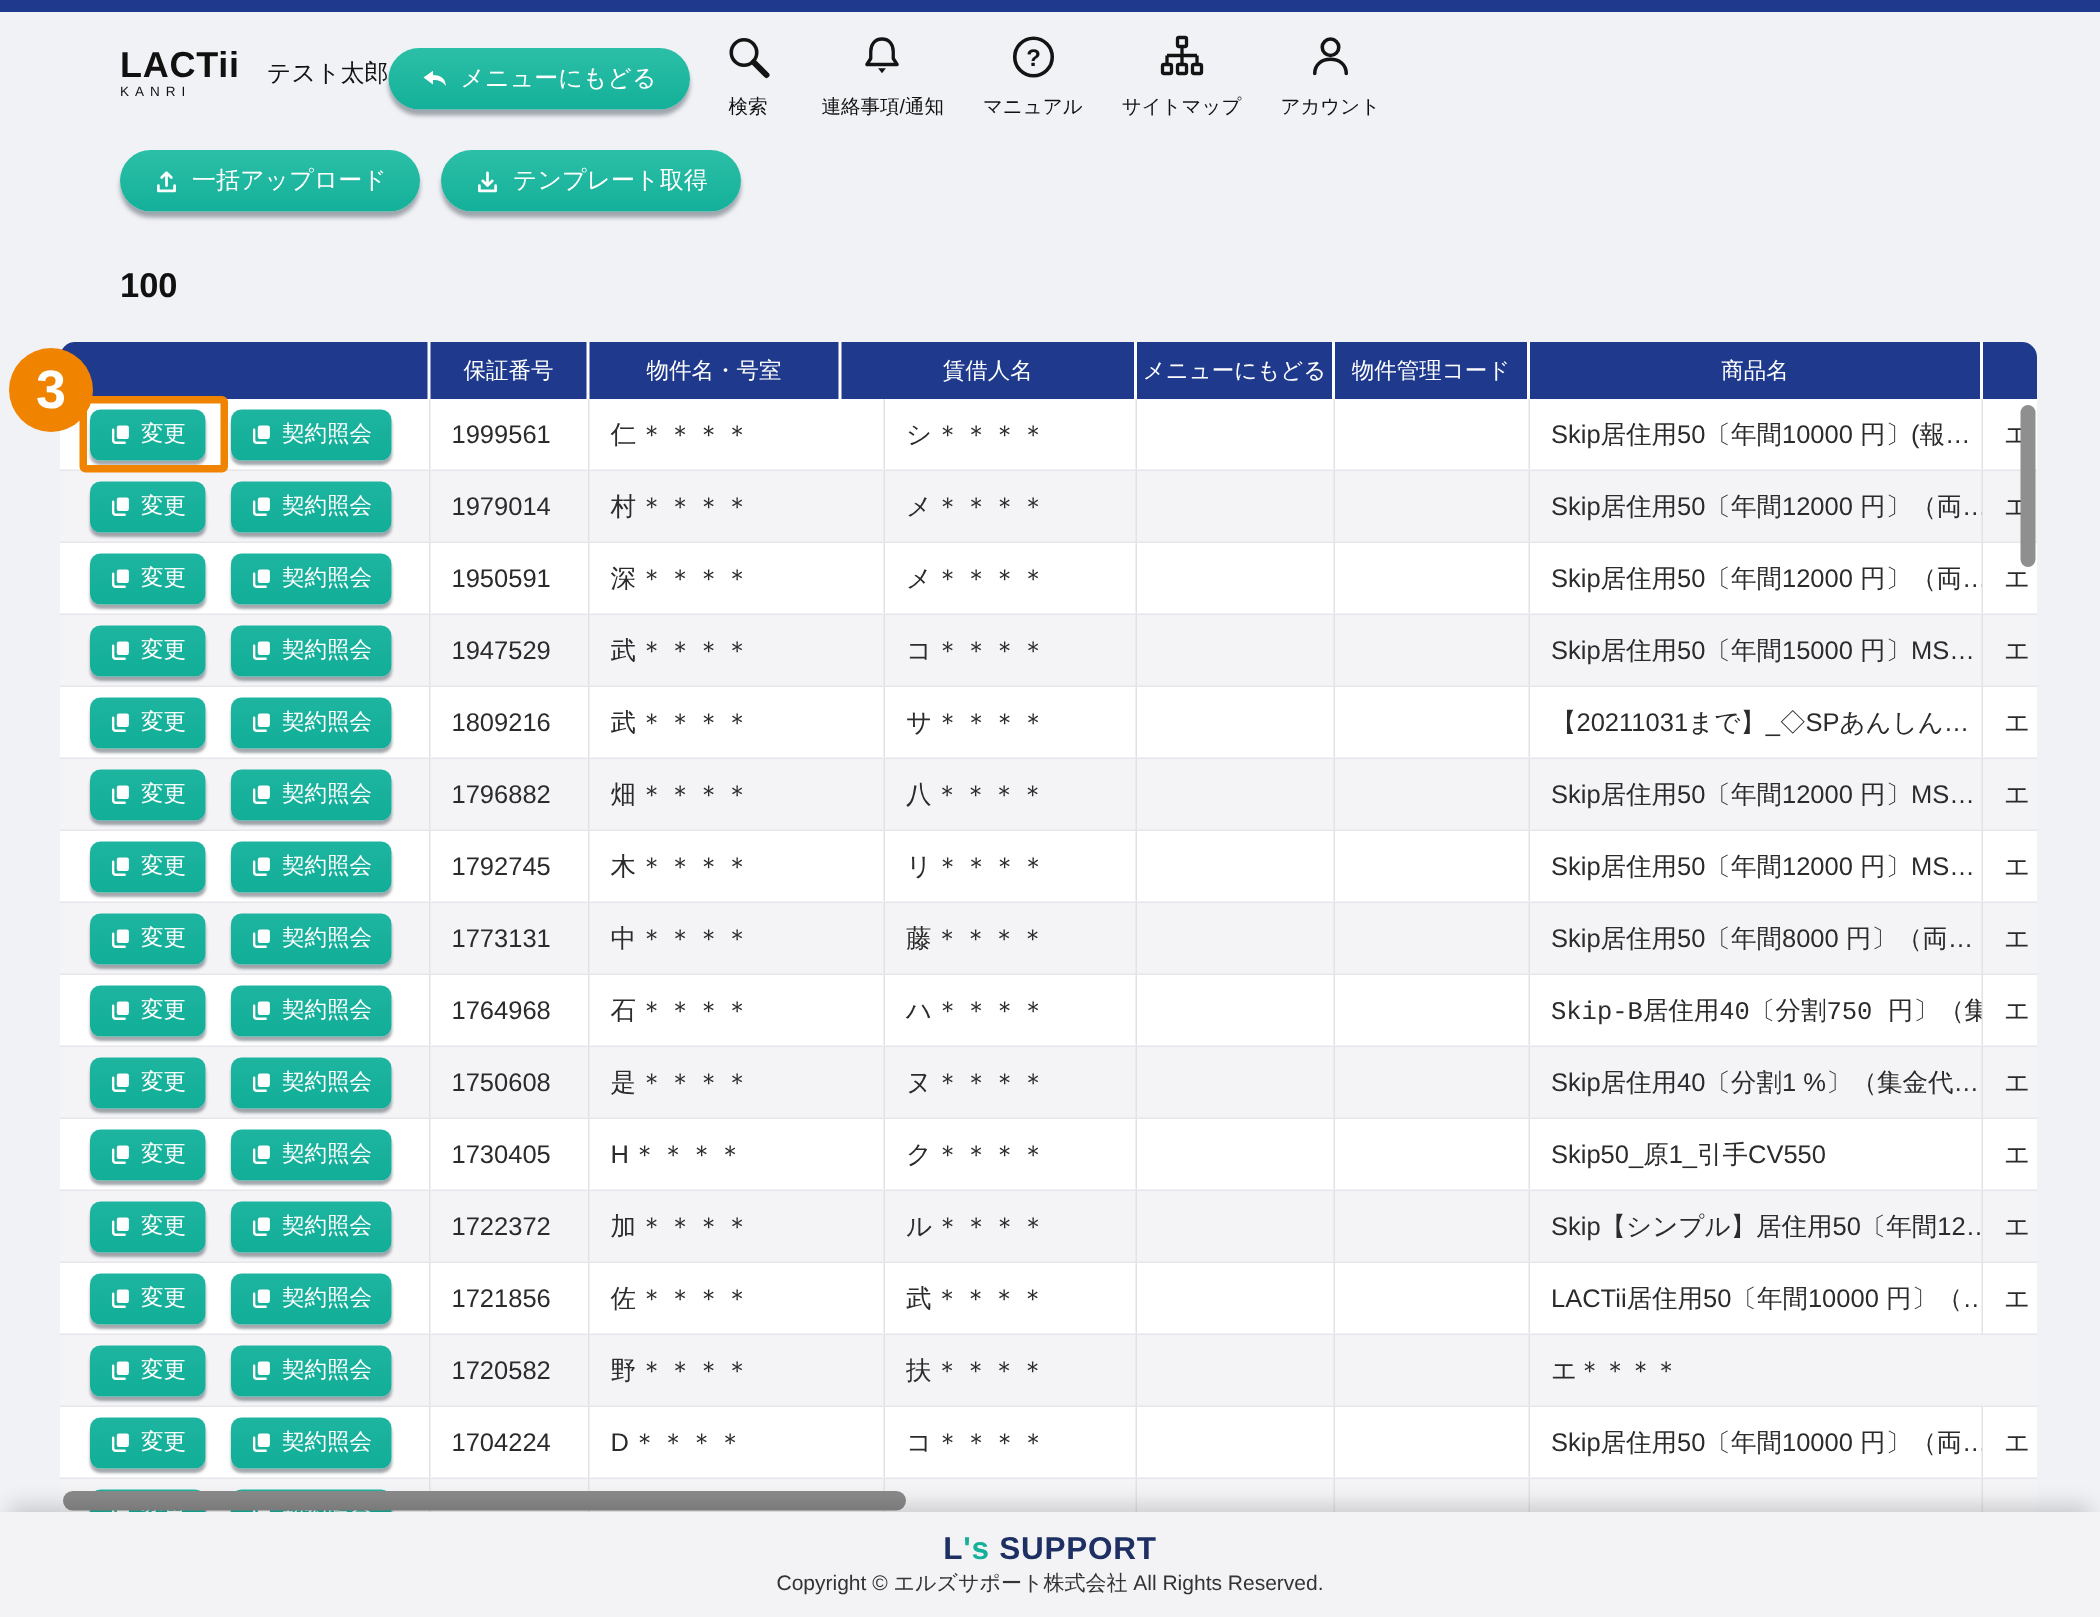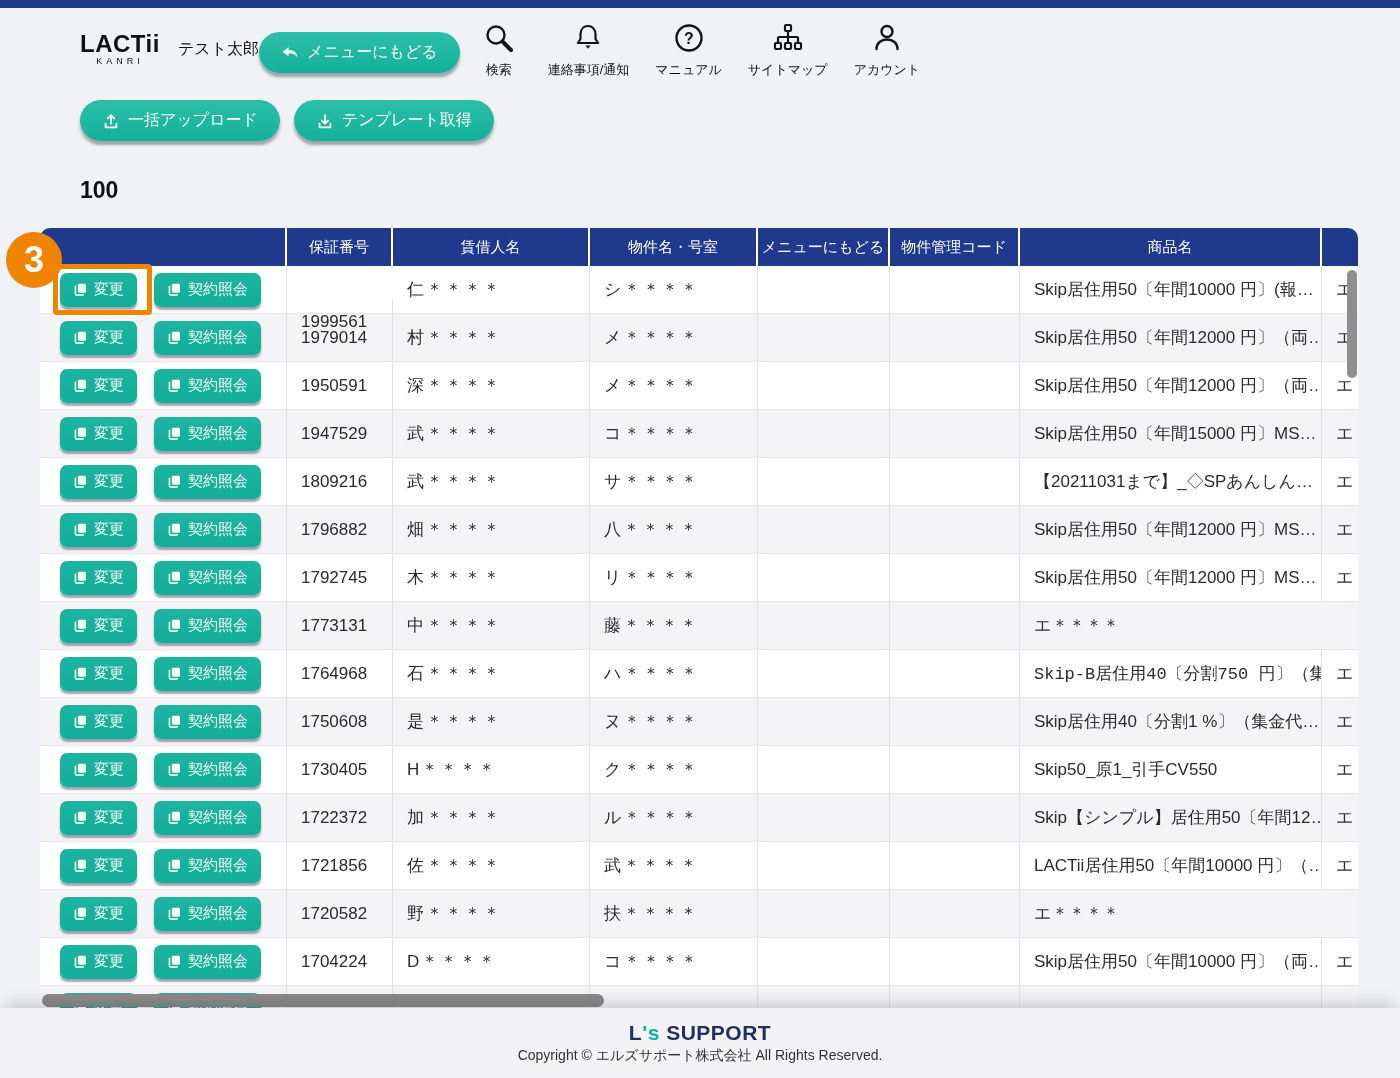--- a/index.html
+++ b/index.html
@@ -10,21 +10,21 @@
     color:#222;
     overflow:hidden;
     position:relative;
   }
   
   .topstrip { height:8px; background:#1f3a8c; width:100%; }
 
   
   .header { display:flex; align-items:flex-start; padding:10px 40px 0 80px; height:82px; }
   .brand { display:flex; align-items:center; gap:18px; margin-top:14px; }
-  .logo { text-align:center; line-height:1; }
+  .logo { line-height:1; }
   .logo-main { font-size:24px; font-weight:bold; letter-spacing:0.5px; color:#111; }
   .logo-sub { font-size:9px; letter-spacing:4px; color:#111; margin-top:1px; }
   .username { font-size:16px; color:#111; }
   .title-wrap { flex:1; text-align:center; margin-top:6px; }
   .title-line { font-size:24px; font-weight:bold; color:#0d0d0d; line-height:1.35; }
   .menu-back { margin-top:14px; margin-right:16px; }
   .pill-btn {
     display:inline-flex; align-items:center; gap:8px;
     background:linear-gradient(#2cbfa7,#14b099);
     color:#fff; border:none; cursor:pointer;
@@ -199,22 +199,22 @@
 
 <div class="table-wrap">
   <div class="badge-3">3</div>
   <div class="hl-rect"></div>
 
   <div class="viewport">
     <div class="tbl">
       <div class="thead" id="thead">
           <div class="th" style="width: 247px;"></div>
           <div class="th" style="width: 106px;">保証番号</div>
+          <div class="th" style="width: 168px;">物件名・号室</div>
           <div class="th" style="width: 197px;">賃借人名</div>
-          <div class="th" style="width: 168px;">物件名・号室</div>
           <div class="th" style="width: 132px;">メニューにもどる</div>
           <div class="th" style="width: 130px;">物件管理コード</div>
           <div class="th" style="width: 302px;">商品名</div>
           <div class="th" style="width: 200px;"></div>
         </div>
       <div id="tbody">
           <div class="tr">
             <div class="td c-btns" style="width: 247px;">
               <button class="row-btn">
                 <svg viewBox="0 0 16 16" fill="none">
@@ -224,21 +224,21 @@
                 <span>変更</span>
               </button>
               <button class="row-btn">
                 <svg viewBox="0 0 16 16" fill="none">
                   <rect x="5.2" y="1.8" width="8.6" height="9.6" rx="1.6" fill="#fff"></rect>
                   <path d="M2.6 4.8 v7.2 a2 2 0 0 0 2 2 h6.2" stroke="#fff" stroke-width="1.7" fill="none" stroke-linecap="round"></path>
                 </svg>
                 <span>契約照会</span>
               </button>
             </div>
-            <div class="td" style="width: 106px; margin-top: 32px;">1999561</div>
+            <div class="td" style="width: 106px;">1999561</div>
             <div class="td c-name" style="width: 197px;">仁＊＊＊＊</div>
             <div class="td c-name" style="width: 168px;">シ＊＊＊＊</div>
             <div class="td" style="width: 132px;"></div>
             <div class="td" style="width: 130px;"></div>
             <div class="td" style="width: 302px;">Skip居住用50〔年間10000 円〕(報…</div>
             <div class="td" style="width: 200px;">エ＊＊＊＊</div>
           </div>
           <div class="tr alt">
             <div class="td c-btns" style="width: 247px;">
               <button class="row-btn">
@@ -404,20 +404,21 @@
                   <path d="M2.6 4.8 v7.2 a2 2 0 0 0 2 2 h6.2" stroke="#fff" stroke-width="1.7" fill="none" stroke-linecap="round"></path>
                 </svg>
                 <span>契約照会</span>
               </button>
             </div>
             <div class="td" style="width: 106px;">1773131</div>
             <div class="td c-name" style="width: 197px;">中＊＊＊＊</div>
             <div class="td c-name" style="width: 168px;">藤＊＊＊＊</div>
             <div class="td" style="width: 132px;"></div>
             <div class="td" style="width: 130px;"></div>
+            <div class="td" style="width: 302px;">Skip居住用50〔年間8000 円〕（両…</div>
             <div class="td" style="width: 200px;">エ＊＊＊＊</div>
           </div>
           <div class="tr">
             <div class="td c-btns" style="width: 247px;">
               <button class="row-btn">
                 <svg viewBox="0 0 16 16" fill="none">
                   <rect x="5.2" y="1.8" width="8.6" height="9.6" rx="1.6" fill="#fff"></rect>
                   <path d="M2.6 4.8 v7.2 a2 2 0 0 0 2 2 h6.2" stroke="#fff" stroke-width="1.7" fill="none" stroke-linecap="round"></path>
                 </svg>
                 <span>変更</span>

